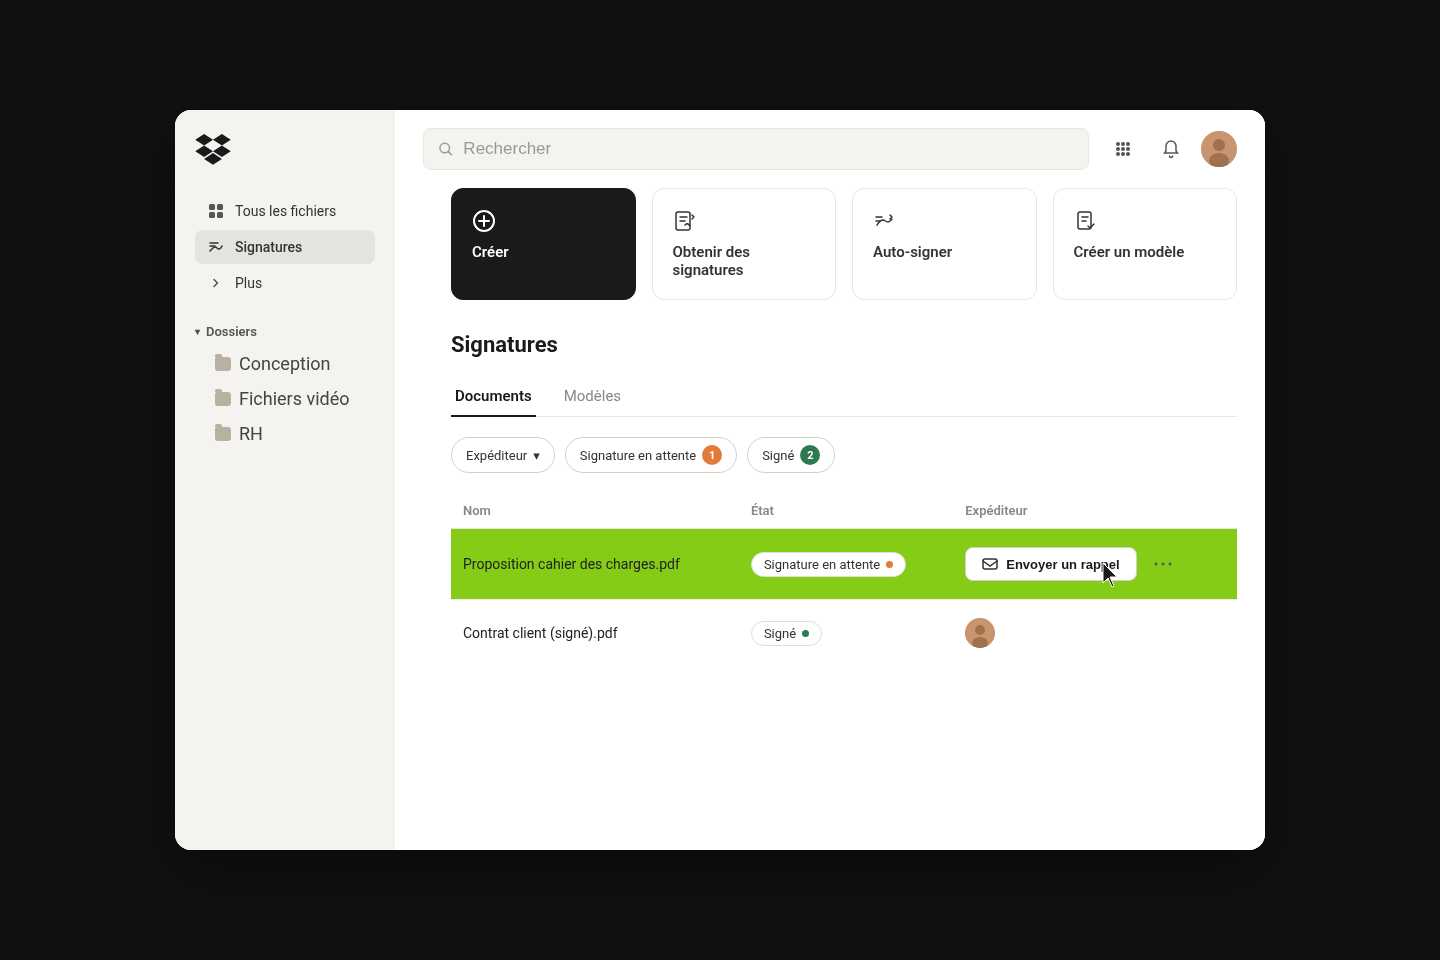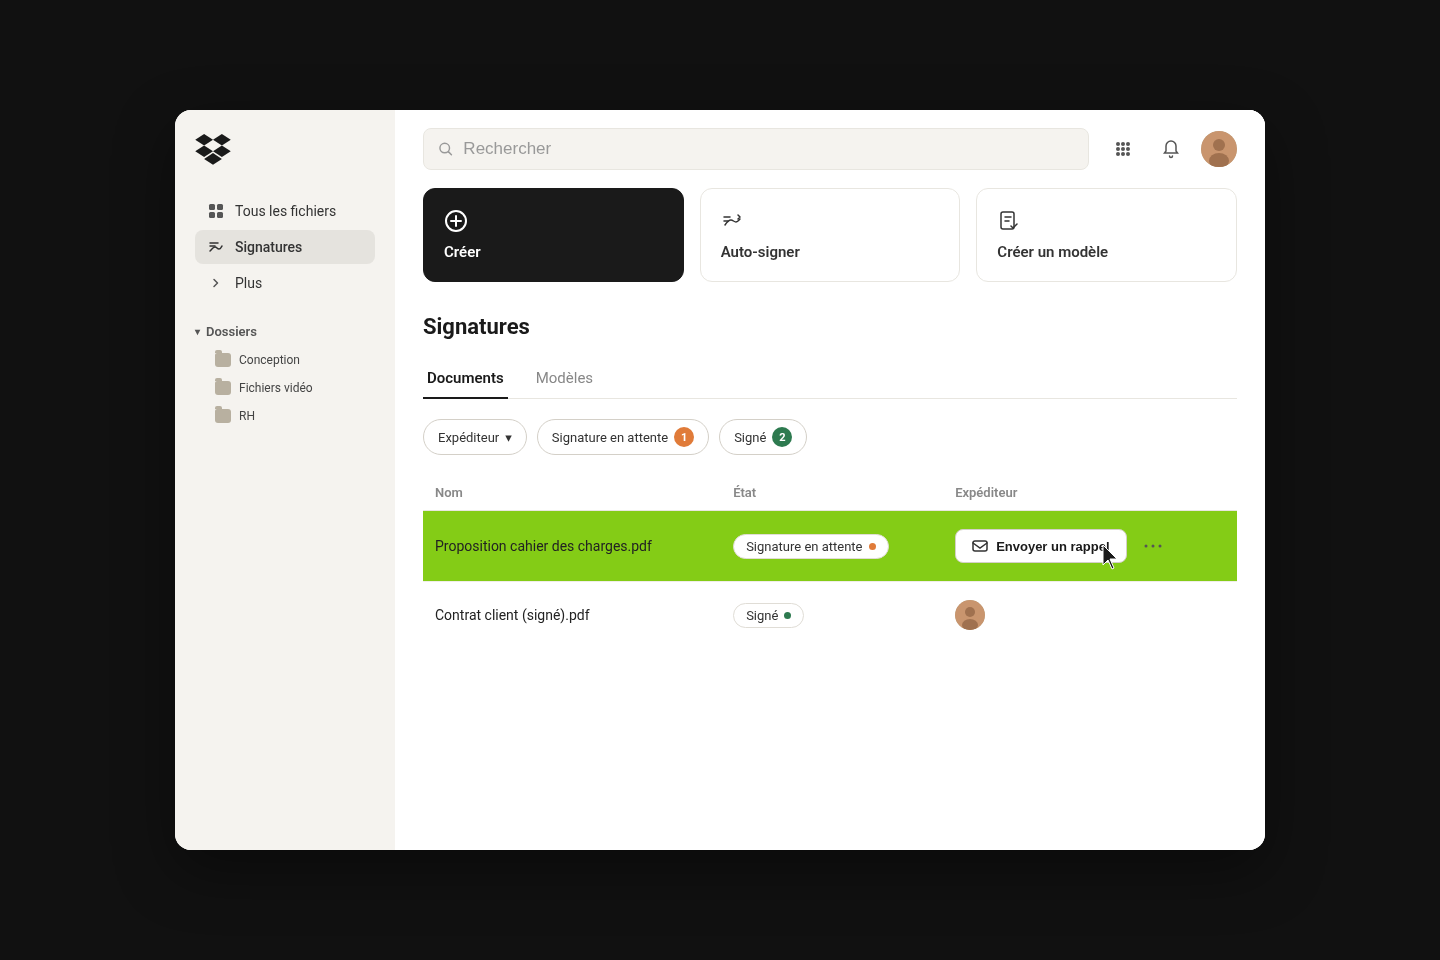--- a/index.html
+++ b/index.html
@@ -82,21 +82,21 @@
       flex-direction: column;
       gap: 2px;
     }
     .folder-item {
       display: flex;
       align-items: center;
       gap: 8px;
       padding: 6px 12px;
       border-radius: 8px;
       cursor: pointer;
-      font-size: 12px;
+      font-size: 18px;
       color: #444;
     }
     .folder-icon {
       width: 16px;
       height: 14px;
       background: #b8b0a0;
       border-radius: 2px 3px 3px 3px;
       position: relative;
       flex-shrink: 0;
     }
@@ -172,20 +172,21 @@
       justify-content: center;
       font-size: 14px;
       font-weight: 600;
       color: #fff;
     }
     
     .content {
       flex: 1;
       padding: 0 28px 44px 28px;
       overflow-y: auto;
+      margin-left: 28px;
     }
     
     .action-cards {
       display: flex;
       gap: 16px;
       margin-bottom: 32px;
     }
     .action-card {
       flex: 1;
       border: 1px solid #e8e6e0;
@@ -504,20 +505,31 @@
         <div class="action-card primary">
           <div class="action-card-icon">
             <svg width="24" height="24" viewBox="0 0 24 24" fill="none">
               <circle cx="12" cy="12" r="10" stroke="#fff" stroke-width="2"></circle>
               <path d="M12 7v10M7 12h10" stroke="#fff" stroke-width="2" stroke-linecap="round"></path>
             </svg>
           </div>
           <div class="action-card-label">Créer</div>
         </div>
 
+        <div class="action-card">
+          <div class="action-card-icon">
+            <svg width="24" height="24" viewBox="0 0 24 24" fill="none">
+              <rect x="3" y="3" width="14" height="18" rx="2" stroke="#333" stroke-width="1.5"></rect>
+              <path d="M7 8h7M7 12h5" stroke="#333" stroke-width="1.5" stroke-linecap="round"></path>
+              <path d="M12 16c1-1 2-1.5 3-1 1 .5 1 2 2 1.5" stroke="#333" stroke-width="1.5" stroke-linecap="round"></path>
+              <path d="M19 10l2-2-2-2" stroke="#333" stroke-width="1.5" stroke-linecap="round" stroke-linejoin="round"></path>
+            </svg>
+          </div>
+          <div class="action-card-label">Obtenir des signatures</div>
+        </div>
 
         <div class="action-card">
           <div class="action-card-icon">
             <svg width="24" height="24" viewBox="0 0 24 24" fill="none">
               <path d="M4 16c2-3 4-5 6-5s3 2 5 2 3-2 4-3" stroke="#333" stroke-width="1.5" stroke-linecap="round"></path>
               <path d="M17 6l2 2-2 2" stroke="#333" stroke-width="1.5" stroke-linecap="round" stroke-linejoin="round"></path>
               <path d="M3 8h6" stroke="#333" stroke-width="1.5" stroke-linecap="round"></path>
               <path d="M3 12h4" stroke="#333" stroke-width="1.5" stroke-linecap="round"></path>
             </svg>
           </div>

